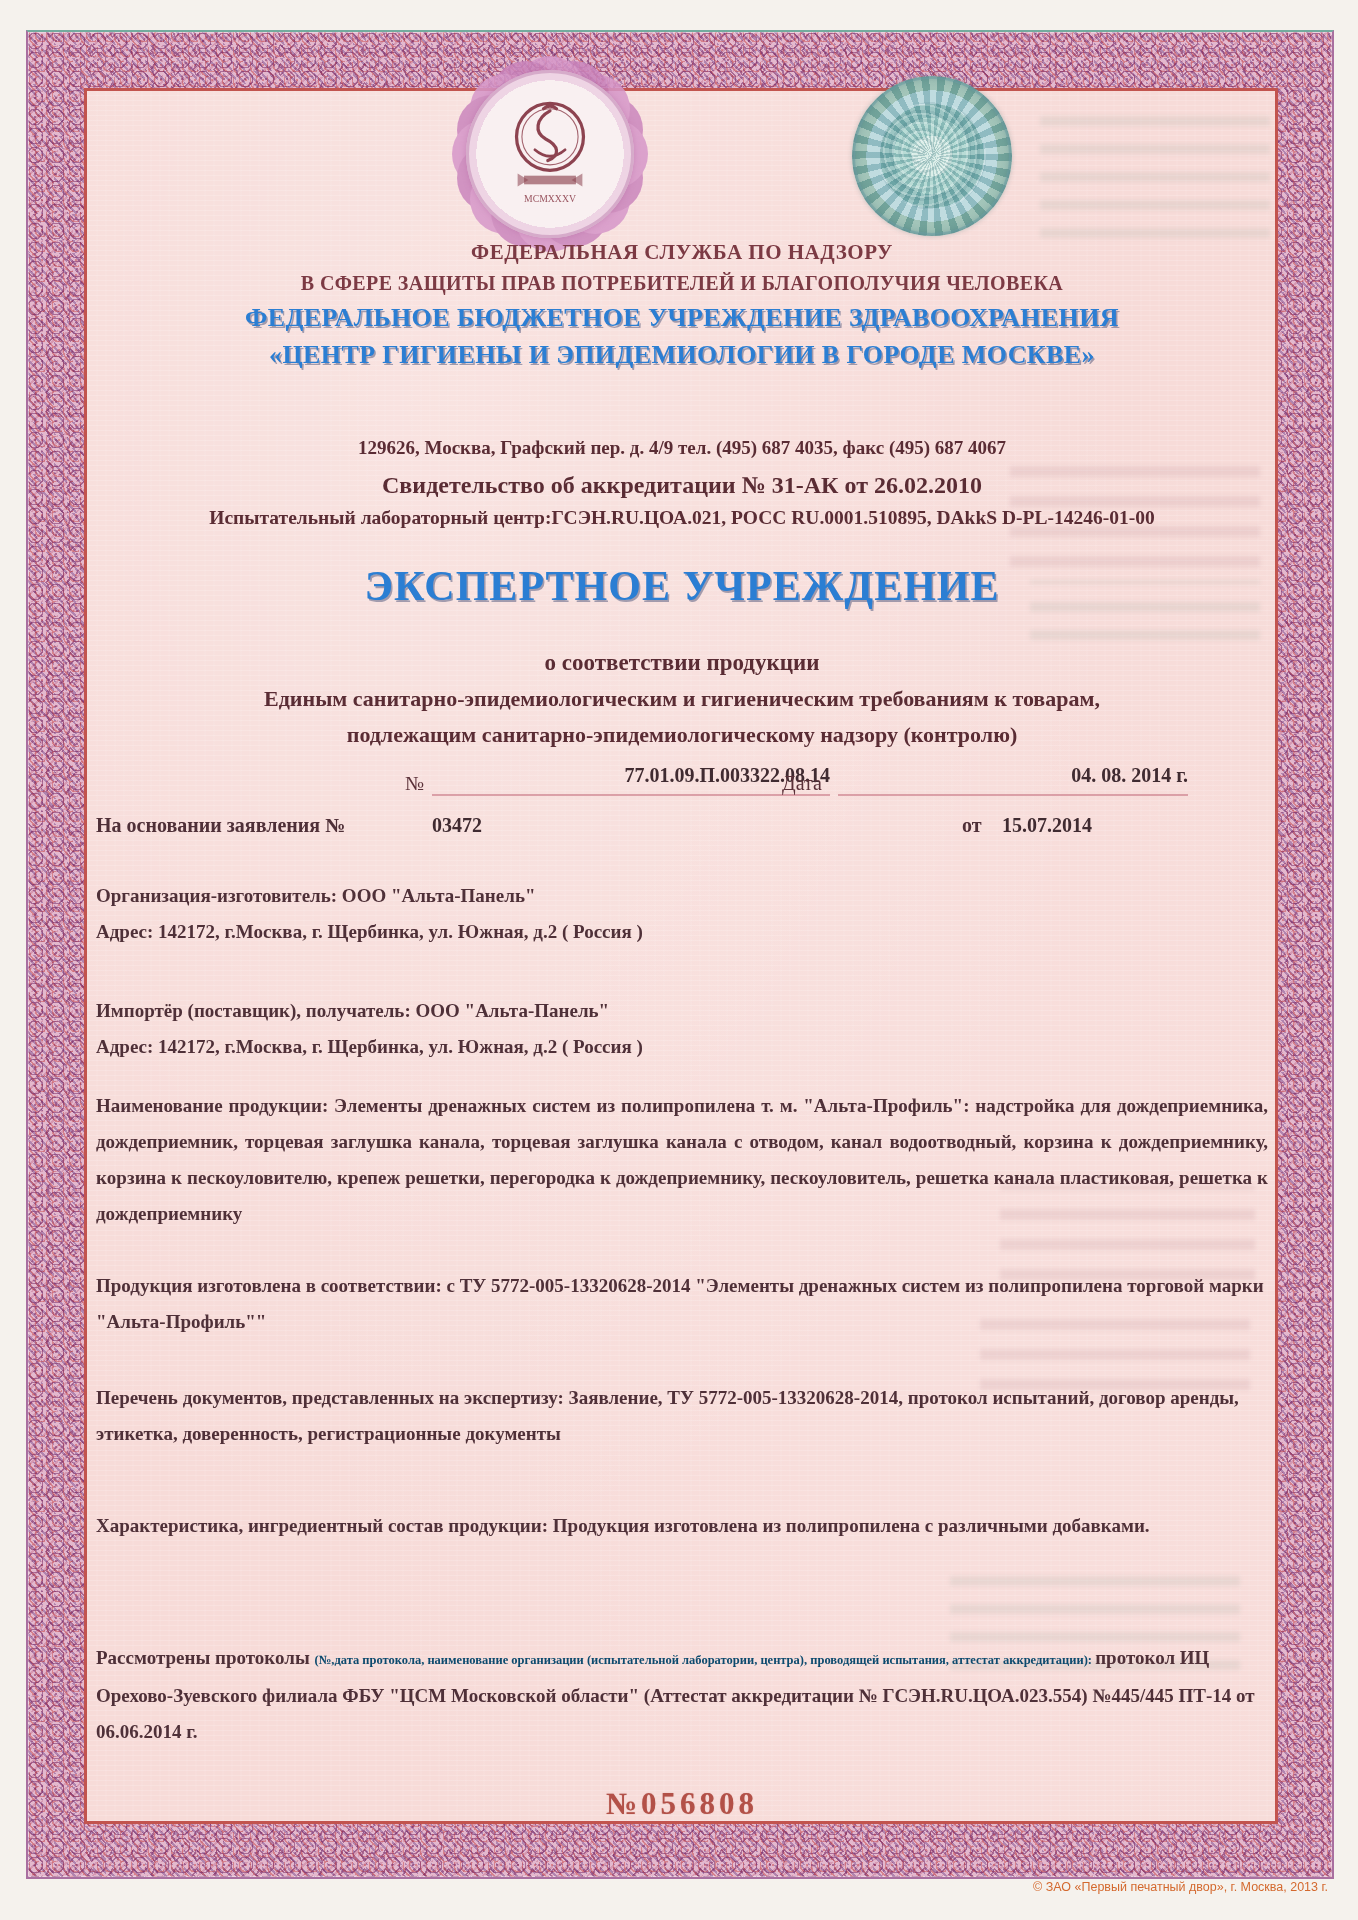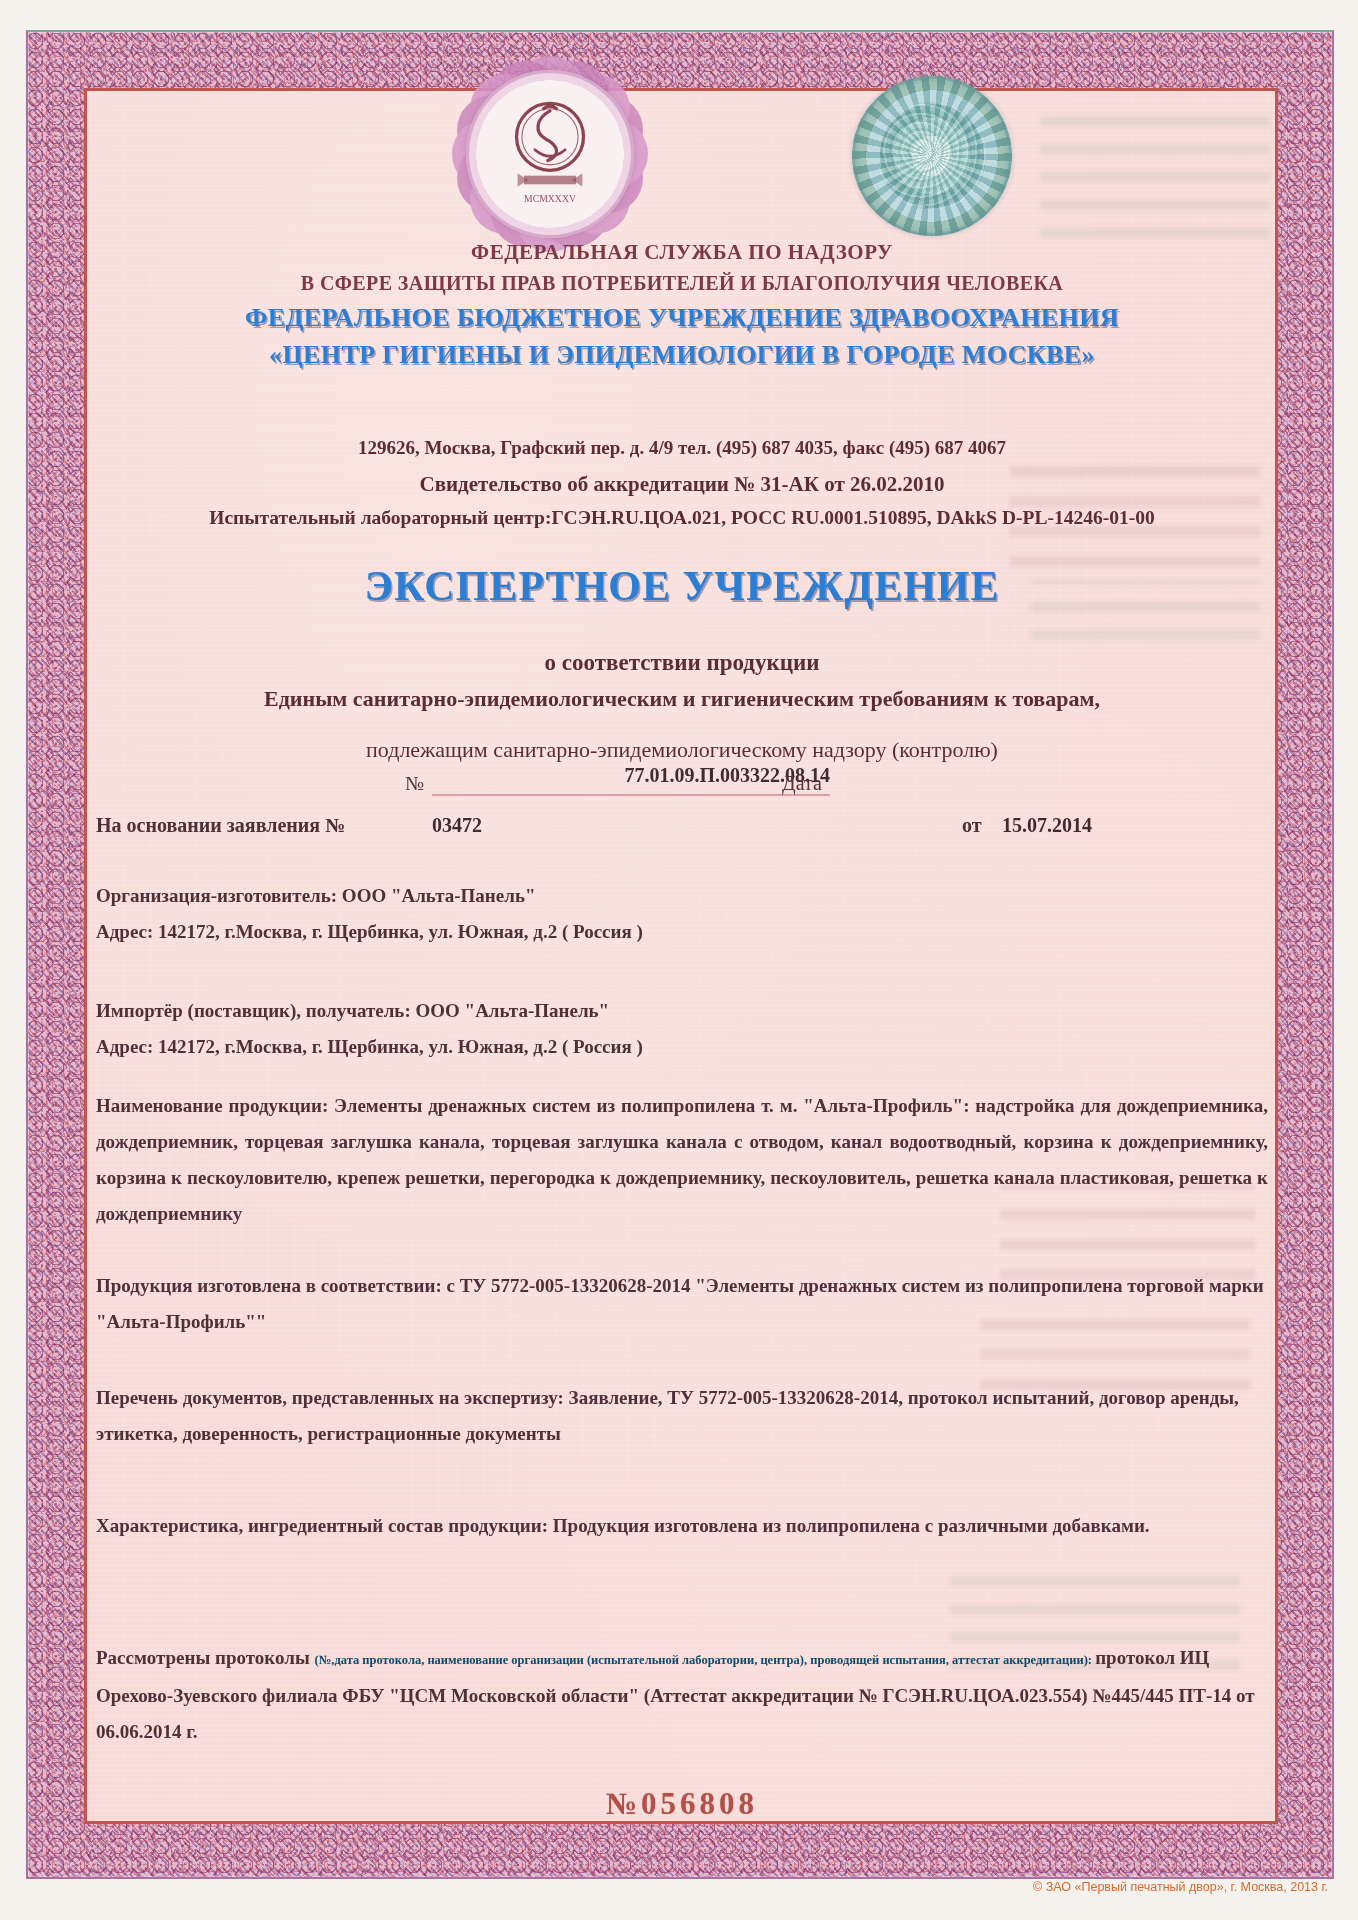--- a/index.html
+++ b/index.html
@@ -68,26 +68,26 @@
 
   
   .c{position:absolute;left:96px;width:1172px;text-align:center;color:#7c3a44;}
   .maroon{color:#7c3a44;}
   .blue{color:#2b7ed3;text-shadow:1.5px 1.5px 0 rgba(32,48,96,.4);}
   .hdr1{top:240px;font-size:21px;font-weight:bold;letter-spacing:.5px;}
   .hdr2{top:272px;font-size:20px;font-weight:bold;letter-spacing:.4px;}
   .org1{top:303px;font-size:26px;font-weight:bold;letter-spacing:.4px;}
   .org2{top:340px;font-size:26px;font-weight:bold;letter-spacing:.4px;}
   .addr1{top:437px;font-size:19px;font-weight:bold;color:#5a2c34;}
-  .addr2{top:472px;font-size:21px;font-weight:bold;color:#5a2c34;}
+  .addr2{top:472px;font-size:24px;font-weight:bold;color:#5a2c34;}
   .addr3{top:507px;font-size:19.5px;font-weight:bold;color:#5a2c34;}
   .title{top:562px;font-size:42px;font-weight:bold;letter-spacing:1px;}
   .sub1{top:650px;font-size:23px;font-weight:bold;color:#5a2c34;}
   .sub2{top:686px;font-size:22px;font-weight:bold;color:#5a2c34;}
-  .sub3{top:722px;font-size:22px;font-weight:normal;color:#5a2c34;margin-top:15px;}
+  .sub3{top:722px;font-size:22px;font-weight:bold;color:#5a2c34;}
 
   .lbl{position:absolute;font-size:20px;color:#5a3038;}
   .val{position:absolute;font-size:20px;font-weight:bold;color:#402b31;}
   .uline{border-bottom:2px solid rgba(208,138,148,.75);padding-bottom:7px;text-align:right;}
 
   .para{
     position:absolute;left:96px;width:1172px;
     font-size:19px;line-height:36px;font-weight:bold;color:#4f3038;
     text-align:left;
   }
@@ -153,20 +153,21 @@
   <div class="c addr3">Испытательный лабораторный центр:ГСЭН.RU.ЦОА.021, РОСС RU.0001.510895, DAkkS D-PL-14246-01-00</div>
 
   <div class="c title blue">ЭКСПЕРТНОЕ УЧРЕЖДЕНИЕ</div>
   <div class="c sub1">о  соответствии продукции</div>
   <div class="c sub2">Единым санитарно-эпидемиологическим и гигиеническим требованиям к товарам,</div>
   <div class="c sub3">подлежащим санитарно-эпидемиологическому надзору (контролю)</div>
 
   <span class="lbl" style="left:405px;top:772px;">№</span>
   <span class="val uline" style="left:432px;top:764px;width:398px;">77.01.09.П.003322.08.14</span>
   <span class="lbl" style="left:782px;top:772px;">Дата</span>
+  <span class="val uline" style="left:838px;top:764px;width:350px;">04. 08. 2014 г.</span>
 
   <span class="lbl" style="left:96px;top:814px;font-weight:bold;color:#4f3038;">На основании заявления №</span>
   <span class="val" style="left:432px;top:814px;">03472</span>
   <span class="lbl" style="left:962px;top:814px;font-weight:bold;color:#4f3038;">от</span>
   <span class="val" style="left:1002px;top:814px;">15.07.2014</span>
 
   <div class="para" style="top:878px;">Организация-изготовитель: ООО "Альта-Панель"</div>
   <div class="para" style="top:914px;">Адрес: 142172, г.Москва, г. Щербинка, ул. Южная, д.2 ( Россия )</div>
 
   <div class="para" style="top:993px;">Импортёр (поставщик), получатель: ООО "Альта-Панель"</div>

